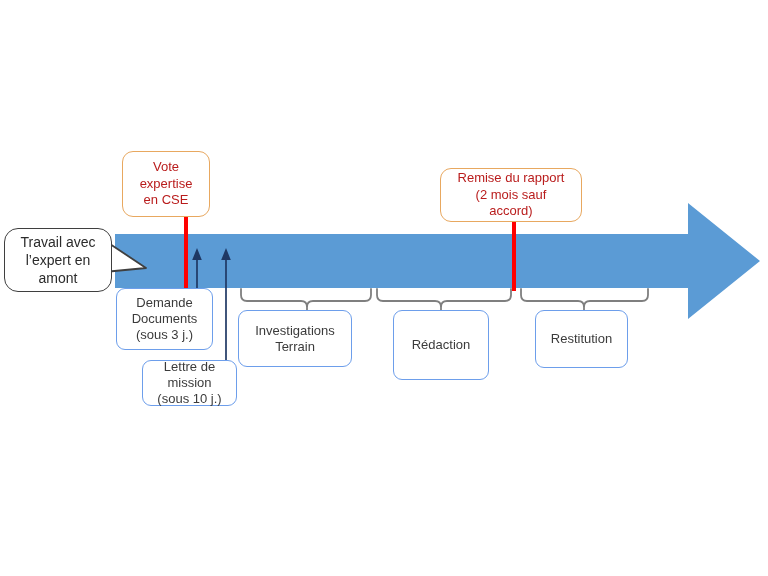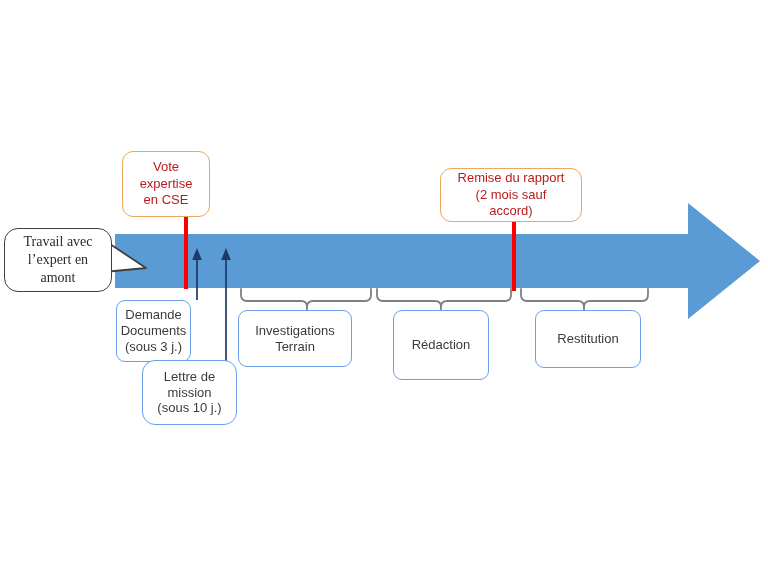--- a/index.html
+++ b/index.html
@@ -55,26 +55,26 @@
     color: #2b2b2b;
     font-size: 14px;
     line-height: 1.30;
     z-index: 7;
   }
   .box-text { display: block; padding: 0 5px; white-space: pre-line; }
 
   
   #box-vote      { left: 122px; top: 151px; width: 88px;  height: 66px; }
   #box-remise    { left: 440px; top: 168px; width: 142px; height: 54px; }
-  #box-travail   { left: 4px;   top: 228px; width: 108px; height: 64px; font-family: Liberation Serif, serif; }
-  #box-demande   { left: 116px; top: 300px; width: 75px;  height: 62px; text-align: center; }
-  #box-lettre    { left: 142px; top: 360px; width: 95px;  height: 65px; border-radius: 13px; }
+  #box-travail   { left: 4px;   top: 228px; width: 108px; height: 64px; }
+  #box-demande   { left: 116px; top: 288px; width: 97px;  height: 62px; text-align: center; }
+  #box-lettre    { left: 142px; top: 360px; width: 95px;  height: 46px; }
   #box-investig  { left: 238px; top: 310px; width: 114px; height: 57px; }
   #box-redaction { left: 393px; top: 310px; width: 96px;  height: 70px; }
-  #box-restit    { left: 535px; top: 310px; width: 106px;  height: 58px; }
+  #box-restit    { left: 535px; top: 310px; width: 93px;  height: 58px; }
 </style>
 </head>
 <body>
 
 <div id="canvas">
 
   <svg id="svg-layer" viewBox="0 0 768 576" xmlns="http://www.w3.org/2000/svg">
 
     <polygon points="115,234 688,234 688,203 760,261 688,319 688,288 115,288" fill="#5b9bd5"></polygon>
 

